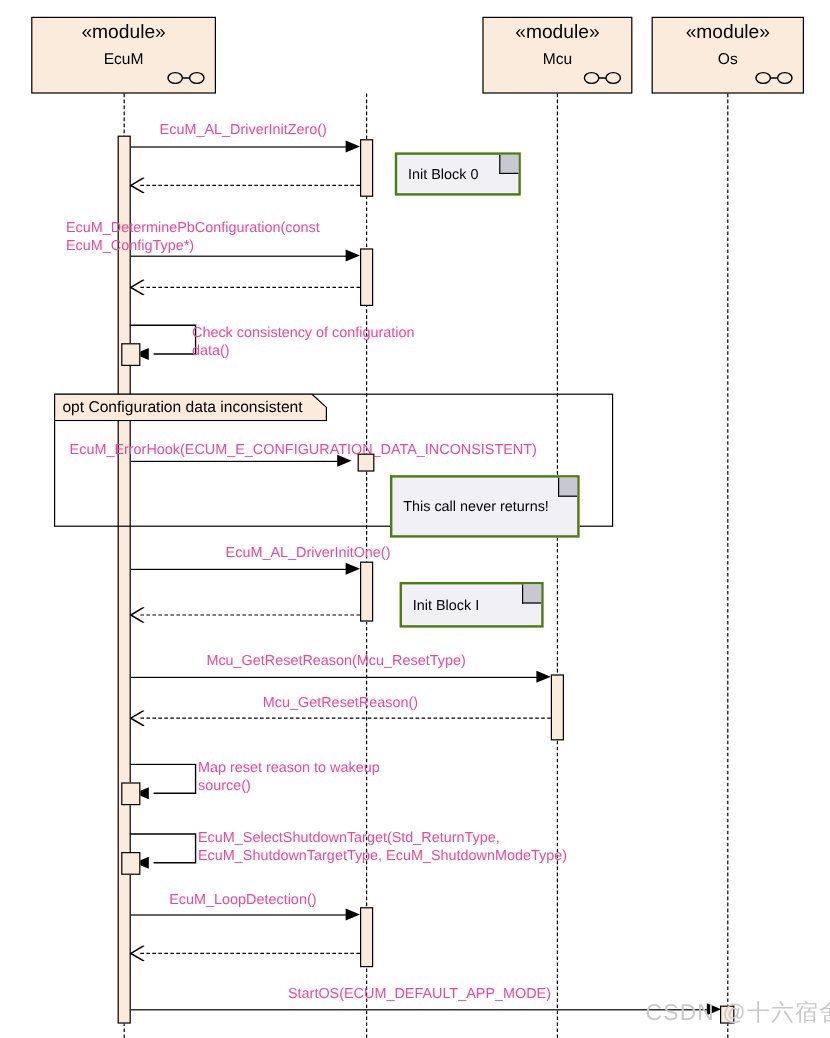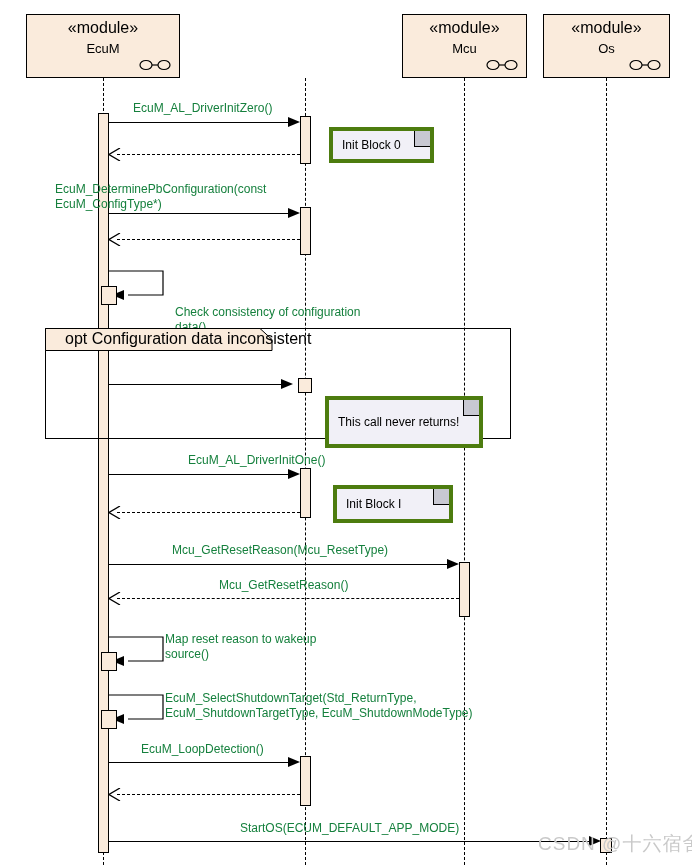--- a/index.html
+++ b/index.html
@@ -75,28 +75,28 @@
   }
   .arrow-open {
     position: absolute;
     width: 13px;
     height: 13px;
   }
   .msg-label {
     position: absolute;
     font-size: 12px;
     line-height: 15px;
-    color: #15803d;
+    color: #ec4899;
     white-space: pre;
   }
   .note {
     position: absolute;
     box-sizing: border-box;
     background: #F1F0F7;
-    border: 4px solid #4d7c0f;
+    border: 2px solid #4d7c0f;
     font-size: 12px;
     color: #000000;
   }
   .note .fold {
     position: absolute;
     top: 0;
     right: 0;
     width: 15px;
     height: 15px;
     background: #C8C8D2;
@@ -114,23 +114,23 @@
     position: absolute;
     box-sizing: border-box;
     border: 1px solid #000000;
     background: transparent;
   }
   .frame-tab {
     position: absolute;
     box-sizing: border-box;
     background: #FAEBDC;
     color: #000000;
-    font-size: 16px;
+    font-size: 13px;
     line-height: 20px;
-    padding-left: 20px;
+    padding-left: 7px;
     white-space: pre;
   }
   .frame-tab-shape {
     position: absolute;
     left: 0;
     top: 0;
   }
   .selfmsg-path {
     position: absolute;
   }
@@ -209,29 +209,30 @@
   <div class="msg-line dashed" style="left:117px; top:239px; width:183px;"></div>
   <svg class="arrow-open" style="left:108px; top:233px;" viewBox="0 0 13 13">
     <polyline points="12,0 1,6.5 12,13" fill="none" stroke="#000" stroke-width="1.3"></polyline>
   </svg>
 
   <svg class="selfmsg-path" style="left:108px; top:270px; width:56px; height:28px;" viewBox="0 0 56 28">
     <polyline points="0,1 55,1 55,25 20,25" fill="none" stroke="#000" stroke-width="1.2"></polyline>
   </svg>
   <div class="arrow-solid left" style="left:112px; top:290px;"></div>
   <div class="activation" style="left:101px; top:286px; width:16px; height:19px;"></div>
-  <div class="msg-label" style="left:175px; top:270px;margin-top:35px;">Check consistency of configuration
+  <div class="msg-label" style="left:160px; top:270px;">Check consistency of configuration
 data()</div>
 
   <div class="frame" style="left:45px; top:328px; width:466px; height:111px;"></div>
   <svg class="frame-tab-shape" style="left:45px; top:328px; width:228px; height:23px;" viewBox="0 0 228 23">
     <polygon points="0.5,0.5 215,0.5 227,11.5 227,22.5 0.5,22.5" fill="#FAEBDC" stroke="#000" stroke-width="1"></polygon>
   </svg>
   <div class="frame-tab" style="left:45px; top:329px; width:210px; height:21px; background:transparent;">opt Configuration data inconsistent</div>
 
+  <div class="msg-label" style="left:58px; top:367px;">EcuM_ErrorHook(ECUM_E_CONFIGURATION_DATA_INCONSISTENT)</div>
   <div class="msg-line" style="left:109px; top:384px; width:176px;"></div>
   <div class="arrow-solid" style="left:281px; top:379px;"></div>
   <div class="activation" style="left:298px; top:378px; width:14px; height:15px;"></div>
 
   <div class="note" style="left:325px; top:396px; width:158px; height:52px;">
     <div class="fold"></div>
     <div class="note-text">This call never returns!</div>
   </div>
 
   <div class="msg-label" style="left:188px; top:453px;">EcuM_AL_DriverInitOne()</div>

